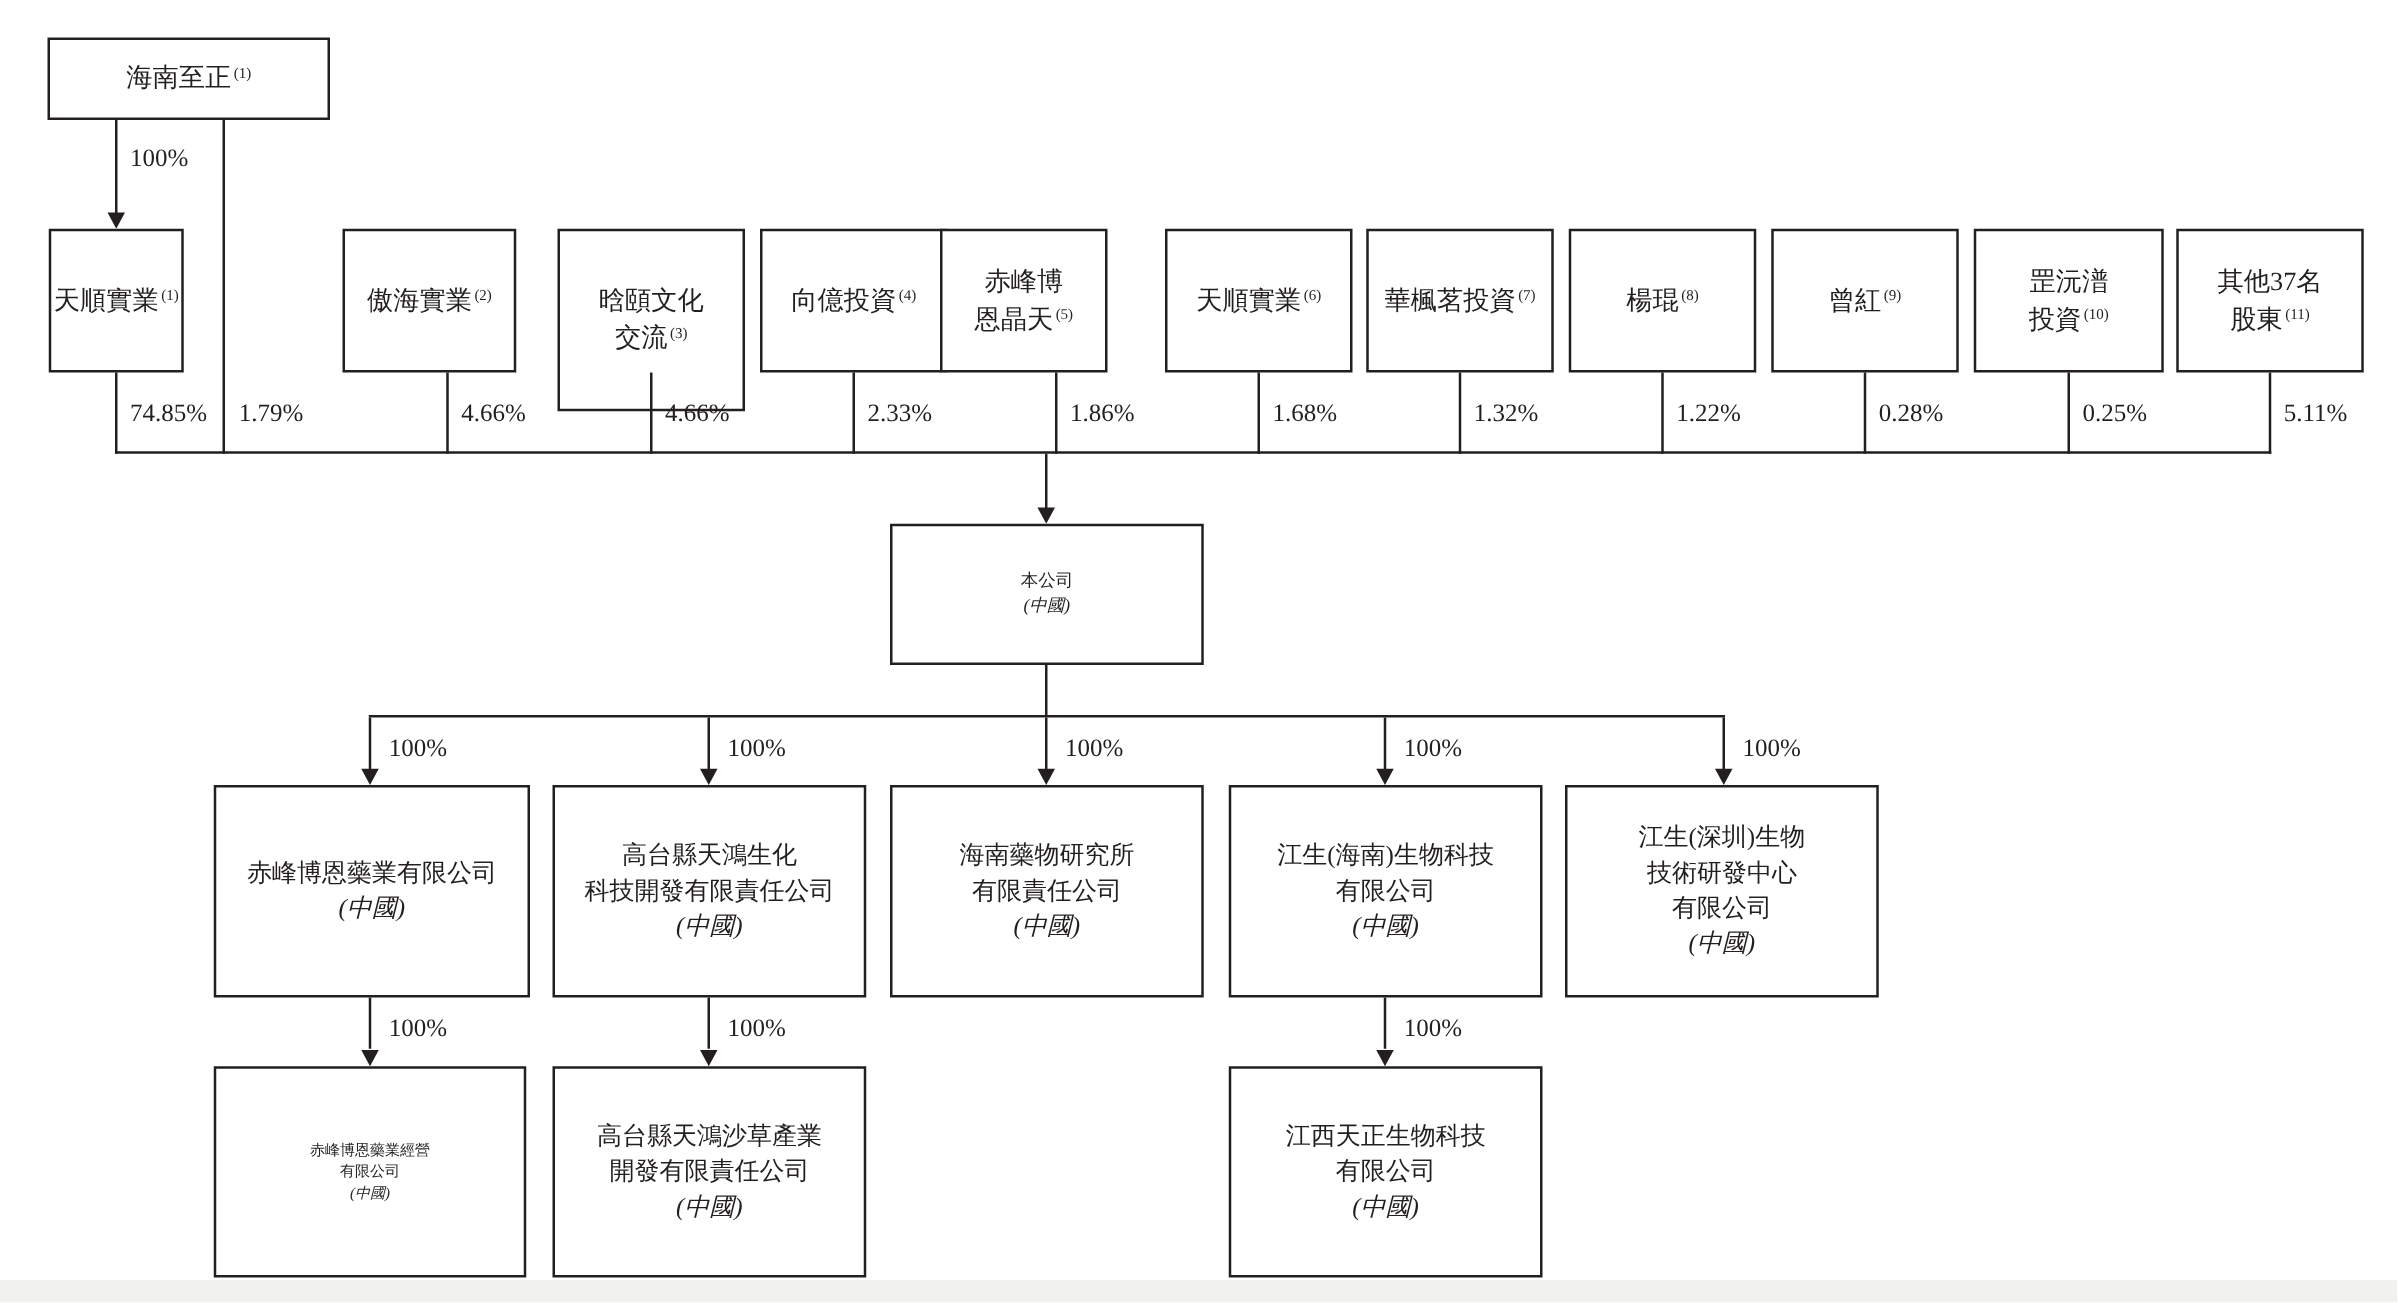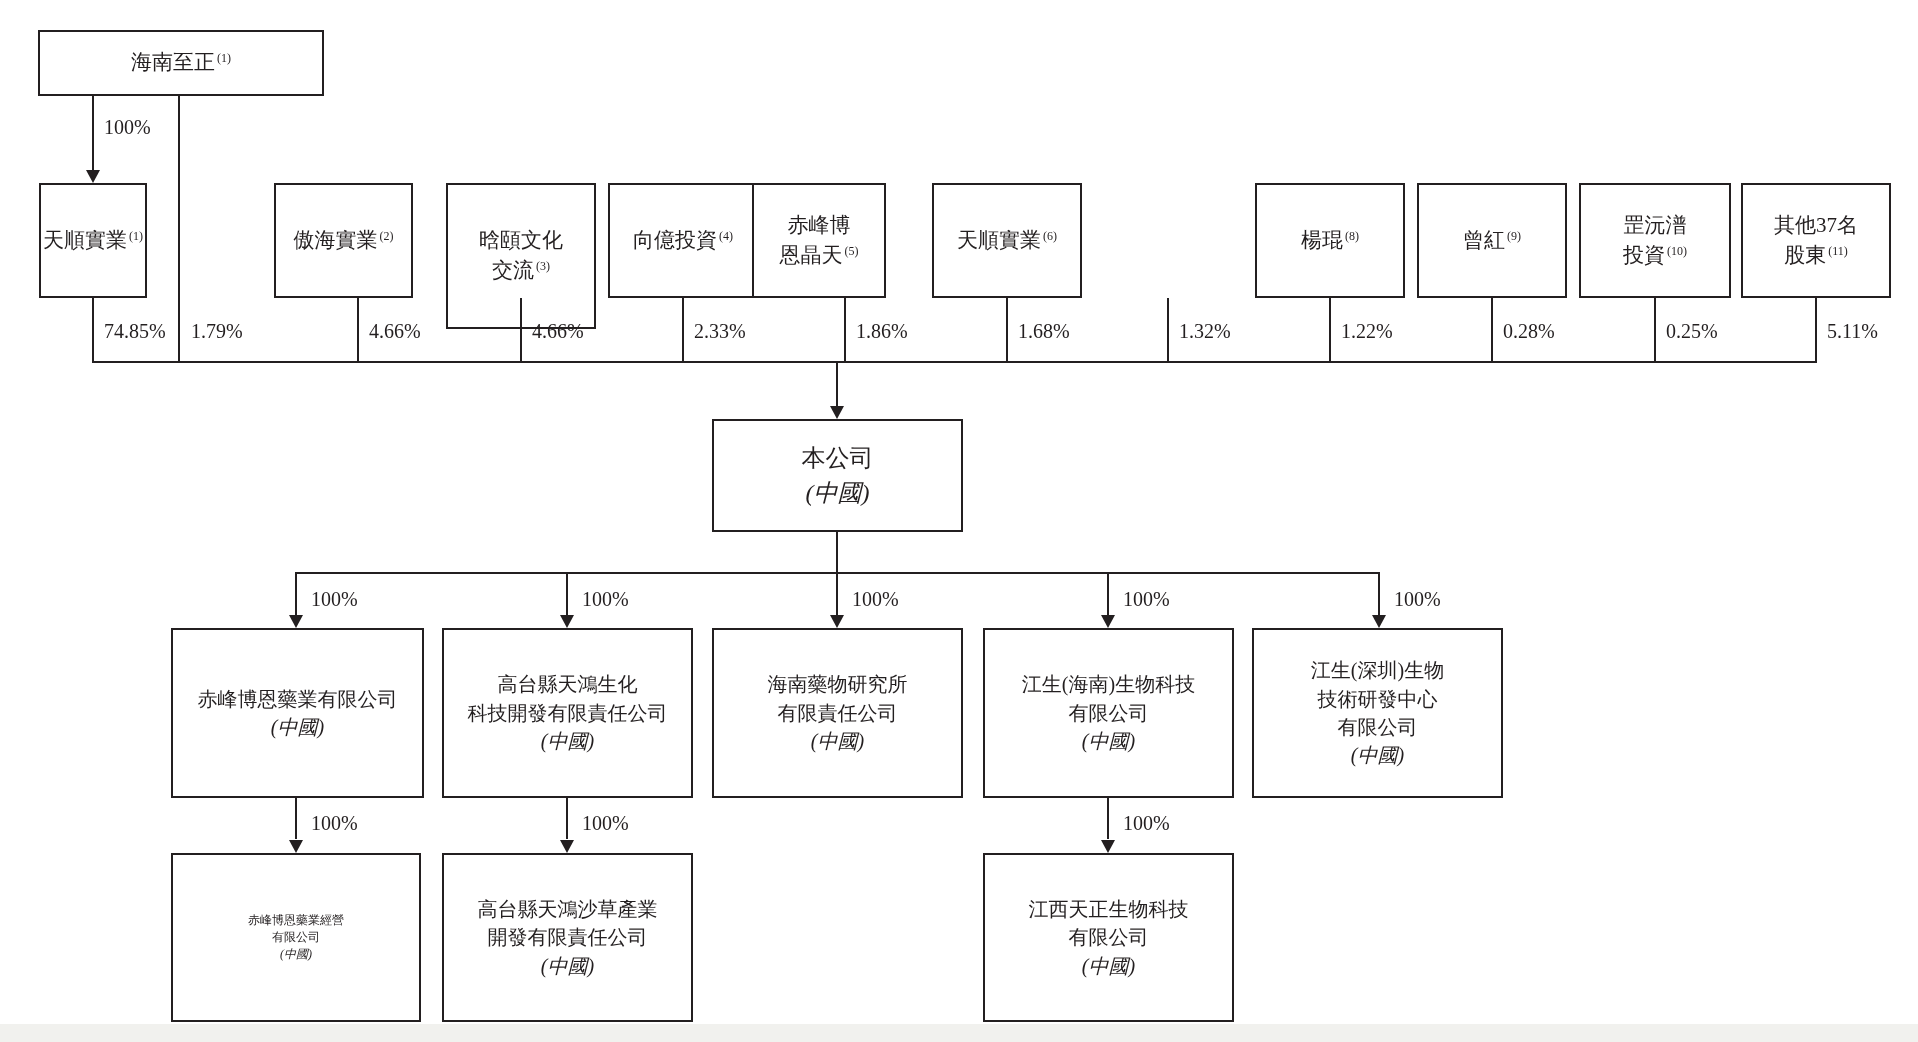--- a/index.html
+++ b/index.html
@@ -25,21 +25,21 @@
     border-top:13px solid var(--ink);
   }
   .lbl{position:absolute; font-size:20px; white-space:nowrap; color:var(--ink);}
   .page-edge{position:absolute; left:0; right:0; top:1024px; height:18px; background:#f1f1ee;}
 </style>
 </head>
 <body>
 
 <div id="canvas">
 
-  <div class="box" style="left:38px;top:30px;width:286px;height:66px">
+  <div class="box" style="left:38px;top:30px;width:226px;height:66px">
     <div class="tl"><span>海南至正</span><sup>(1)</sup></div>
   </div>
 
   <div class="vline" style="left:92px;top:96px;height:76px"></div>
   <div class="arrowhead" style="left:86px;top:170px"></div>
   <div class="lbl" style="left:104px;top:116px">100%</div>
 
   <div class="vline" style="left:178px;top:96px;height:267px"></div>
 
   <div class="box" style="left:39px;top:183px;width:108px;height:115px">
@@ -55,20 +55,23 @@
   </div>
   <div class="box" style="left:608px;top:183px;width:150px;height:115px">
     <div class="tl"><span>向億投資</span><sup>(4)</sup></div>
   </div>
   <div class="box" style="left:752px;top:183px;width:134px;height:115px">
     <div class="tl"><span>赤峰博</span></div>
     <div class="tl"><span>恩晶天</span><sup>(5)</sup></div>
   </div>
   <div class="box" style="left:932px;top:183px;width:150px;height:115px">
     <div class="tl"><span>天順實業</span><sup>(6)</sup></div>
+  </div>
+  <div class="box" style="left:1093px;top:183px;width:150px;height:115px">
+    <div class="tl"><span>華楓茗投資</span><sup>(7)</sup></div>
   </div>
   <div class="box" style="left:1255px;top:183px;width:150px;height:115px">
     <div class="tl"><span>楊琨</span><sup>(8)</sup></div>
   </div>
   <div class="box" style="left:1417px;top:183px;width:150px;height:115px">
     <div class="tl"><span>曾紅</span><sup>(9)</sup></div>
   </div>
   <div class="box" style="left:1579px;top:183px;width:152px;height:115px">
     <div class="tl"><span>罡沅潽</span></div>
     <div class="tl"><span>投資</span><sup>(10)</sup></div>
@@ -101,21 +104,21 @@
   <div class="lbl" style="left:1341px;top:320px">1.22%</div>
   <div class="lbl" style="left:1503px;top:320px">0.28%</div>
   <div class="lbl" style="left:1666px;top:320px">0.25%</div>
   <div class="lbl" style="left:1827px;top:320px">5.11%</div>
 
   <div class="hline" style="left:92px;top:361px;width:1725px"></div>
 
   <div class="vline" style="left:836px;top:363px;height:45px"></div>
   <div class="arrowhead" style="left:830px;top:406px"></div>
 
-  <div class="box" style="left:712px;top:419px;width:251px;height:113px;font-size:24px">
+  <div class="box" style="left:712px;top:419px;width:251px;height:113px;font-size:14px">
     <div class="tl"><span>本公司</span></div>
     <div class="tl note">(中國)</div>
   </div>
 
   <div class="vline" style="left:836px;top:532px;height:41px"></div>
   <div class="hline" style="left:295px;top:572px;width:1085px"></div>
 
   <div class="vline" style="left:295px;top:574px;height:42px"></div>
   <div class="arrowhead" style="left:289px;top:615px"></div>
   <div class="lbl" style="left:311px;top:588px">100%</div>

